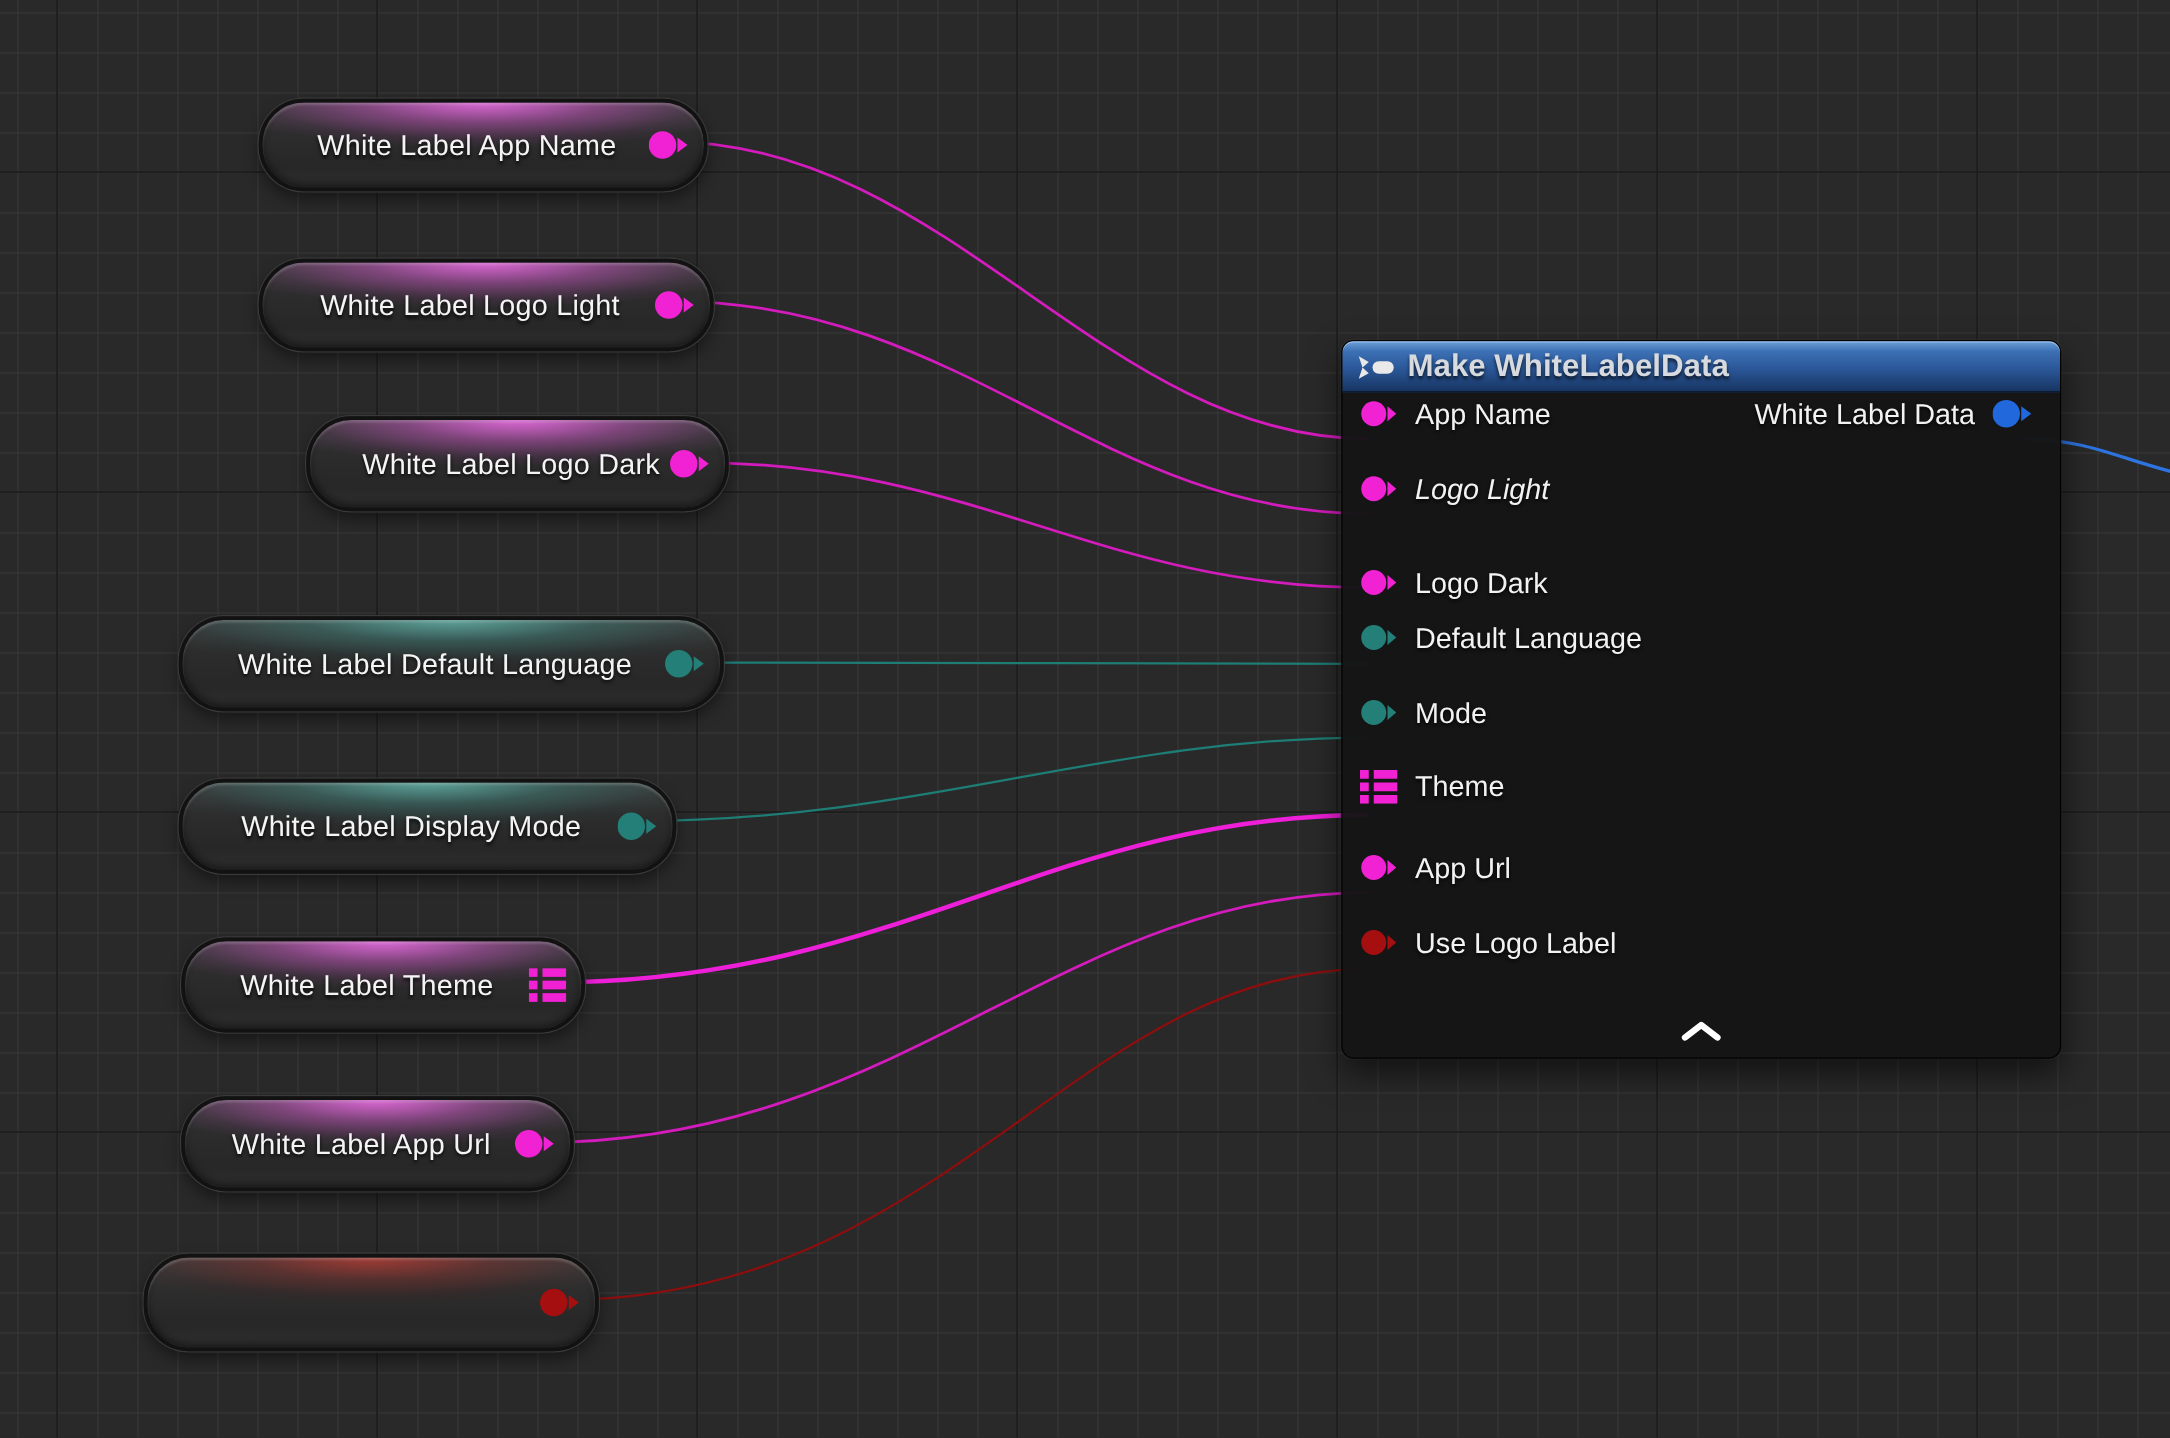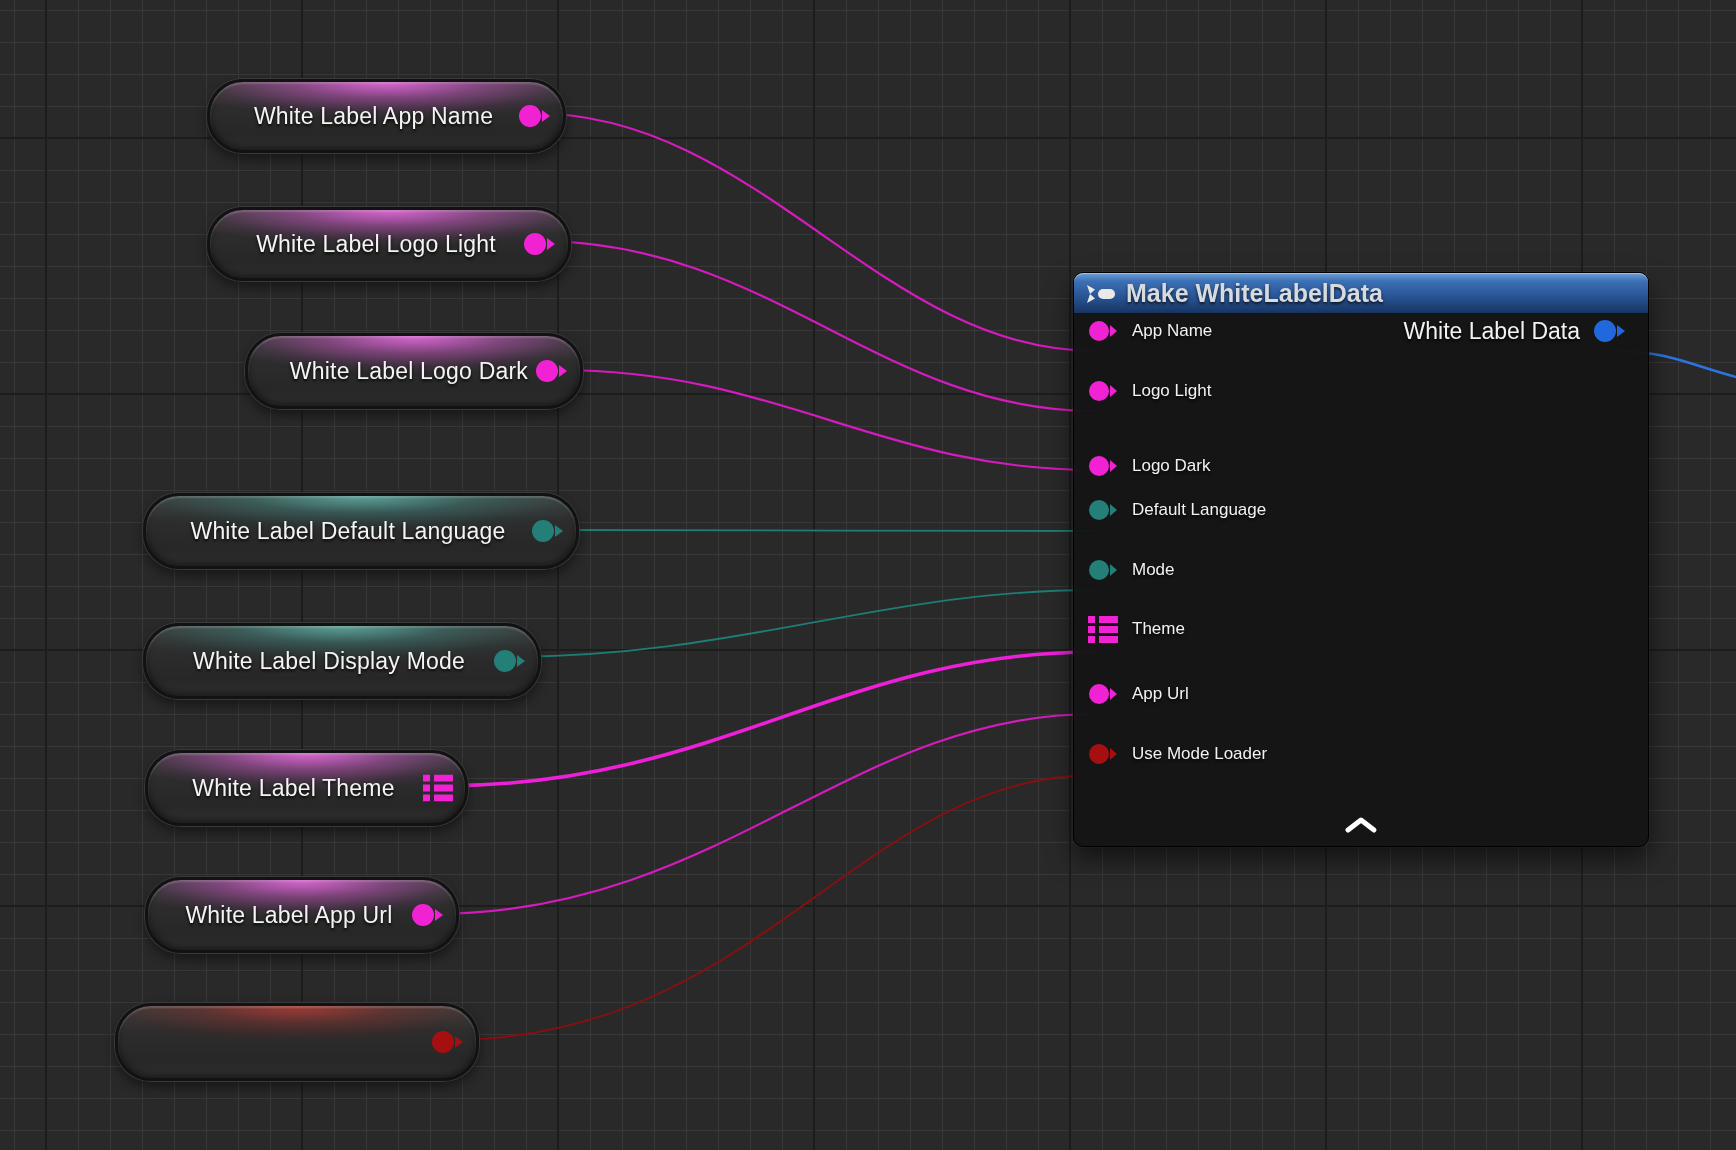--- a/index.html
+++ b/index.html
@@ -72,24 +72,24 @@
   }
   .make-header .hdr-icon{margin:0 10px 0 12px;flex:0 0 auto;}
   .make-title{
     color:#d7dade;font-size:25px;font-weight:bold;white-space:nowrap;
     text-shadow:0 2px 3px rgba(0,0,0,.7);
   }
   .pin-row{
     position:absolute;left:14px;height:34px;display:flex;align-items:center;
   }
   .pin-row .pin-label{
-    color:#f2f2f2;font-size:17px;margin-left:14px;white-space:nowrap;
+    color:#f2f2f2;font-size:23px;margin-left:14px;white-space:nowrap;
     text-shadow:0 2px 3px rgba(0,0,0,.85);
   }
-  .pr1{top:41px;} .pr2{top:101px;} .pr3{top:176px;} .pr4{top:220px;}
+  .pr1{top:41px;} .pr2{top:101px;font-style:italic;} .pr3{top:176px;} .pr4{top:220px;}
   .pr5{top:280px;} .pr6{top:339px;} .pr7{top:404px;} .pr8{top:464px;}
   .out-row{
     position:absolute;right:22px;top:41px;height:34px;display:flex;align-items:center;
   }
   .out-row .pin-label{
     color:#f2f2f2;font-size:23px;margin-right:14px;white-space:nowrap;
     text-shadow:0 2px 3px rgba(0,0,0,.85);
   }
   .collapse-btn{
     position:absolute;left:50%;bottom:10px;transform:translateX(-50%);
@@ -283,21 +283,21 @@
       <span class="pin-label">App Url</span>
     </div>
 
     <div class="pin-row pr8">
       <svg width="30" height="22">
         <g fill="#a60f0f">
           <circle cx="11" cy="11" r="10"></circle>
             <polygon points="22,5 29,11 22,17"></polygon>
         </g>
       </svg>
-      <span class="pin-label">Use Mode Loader</span>
+      <span class="pin-label">Use Logo Label</span>
     </div>
 
     <div class="out-row">
       <span class="pin-label">White Label Data</span>
       <svg width="32" height="24">
         <g fill="#2268dd">
           <circle cx="11" cy="12" r="11"></circle>
             <polygon points="23,6 31,12 23,18"></polygon>
         </g>
       </svg>

